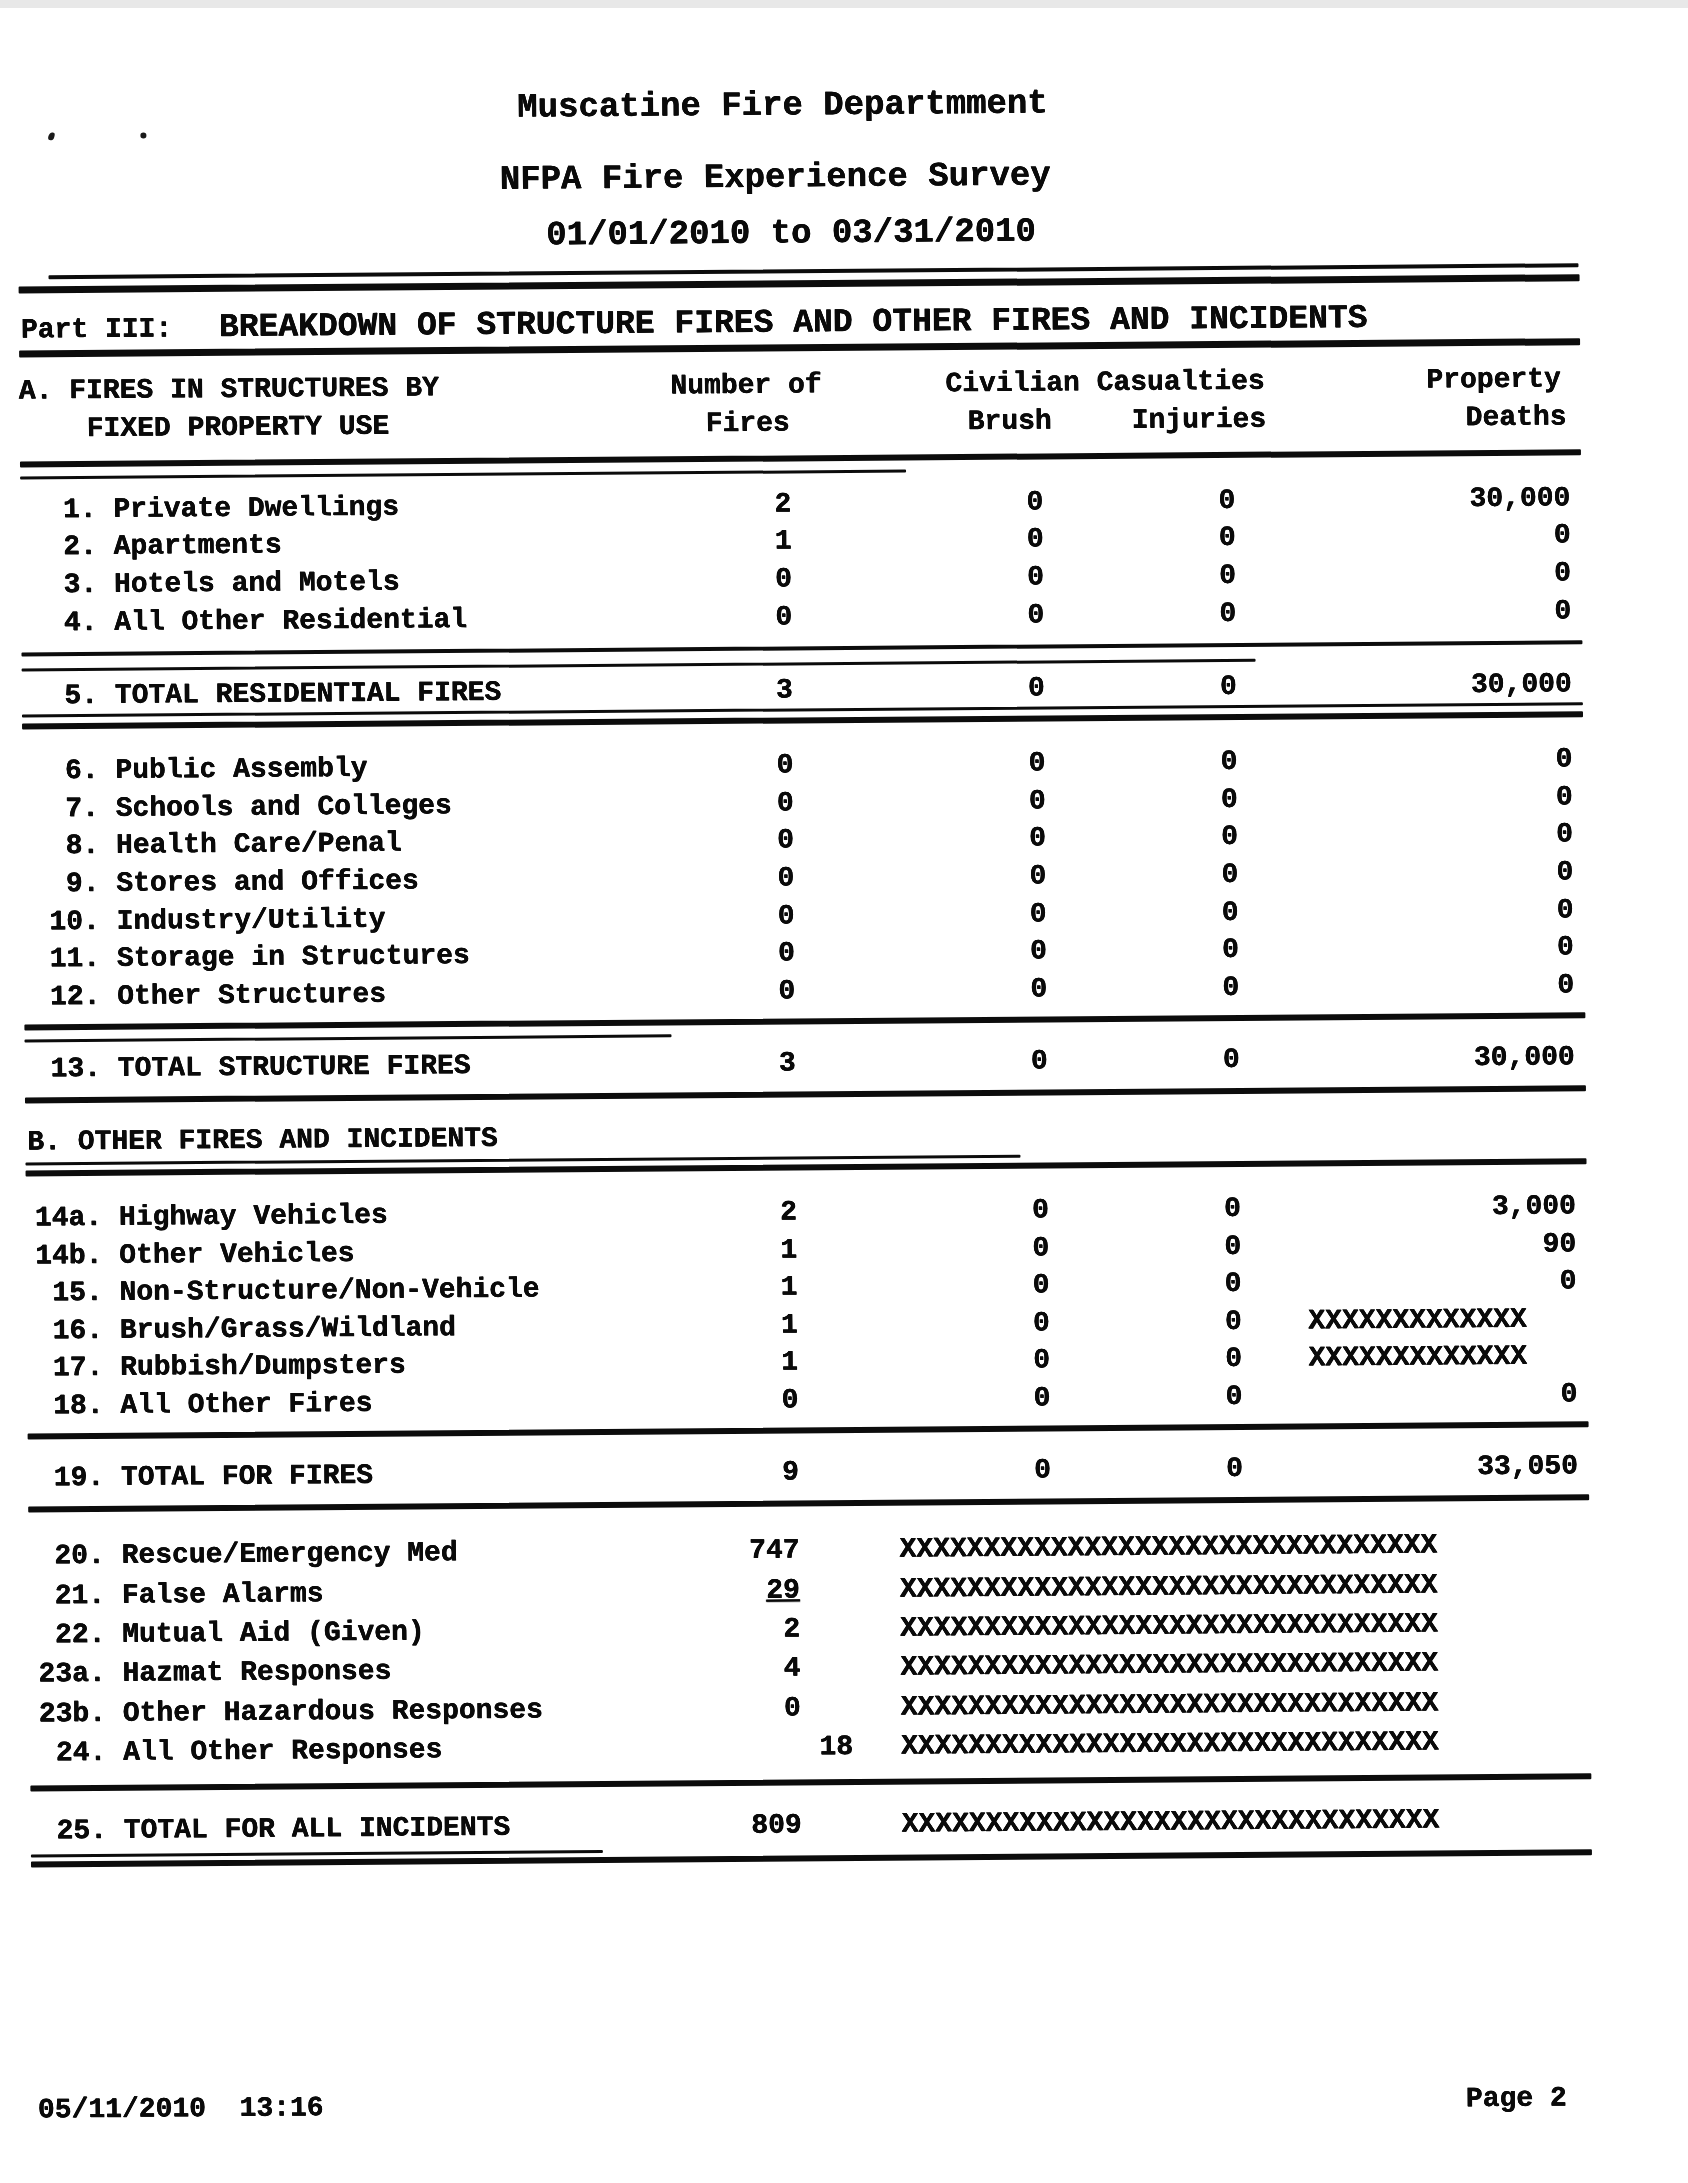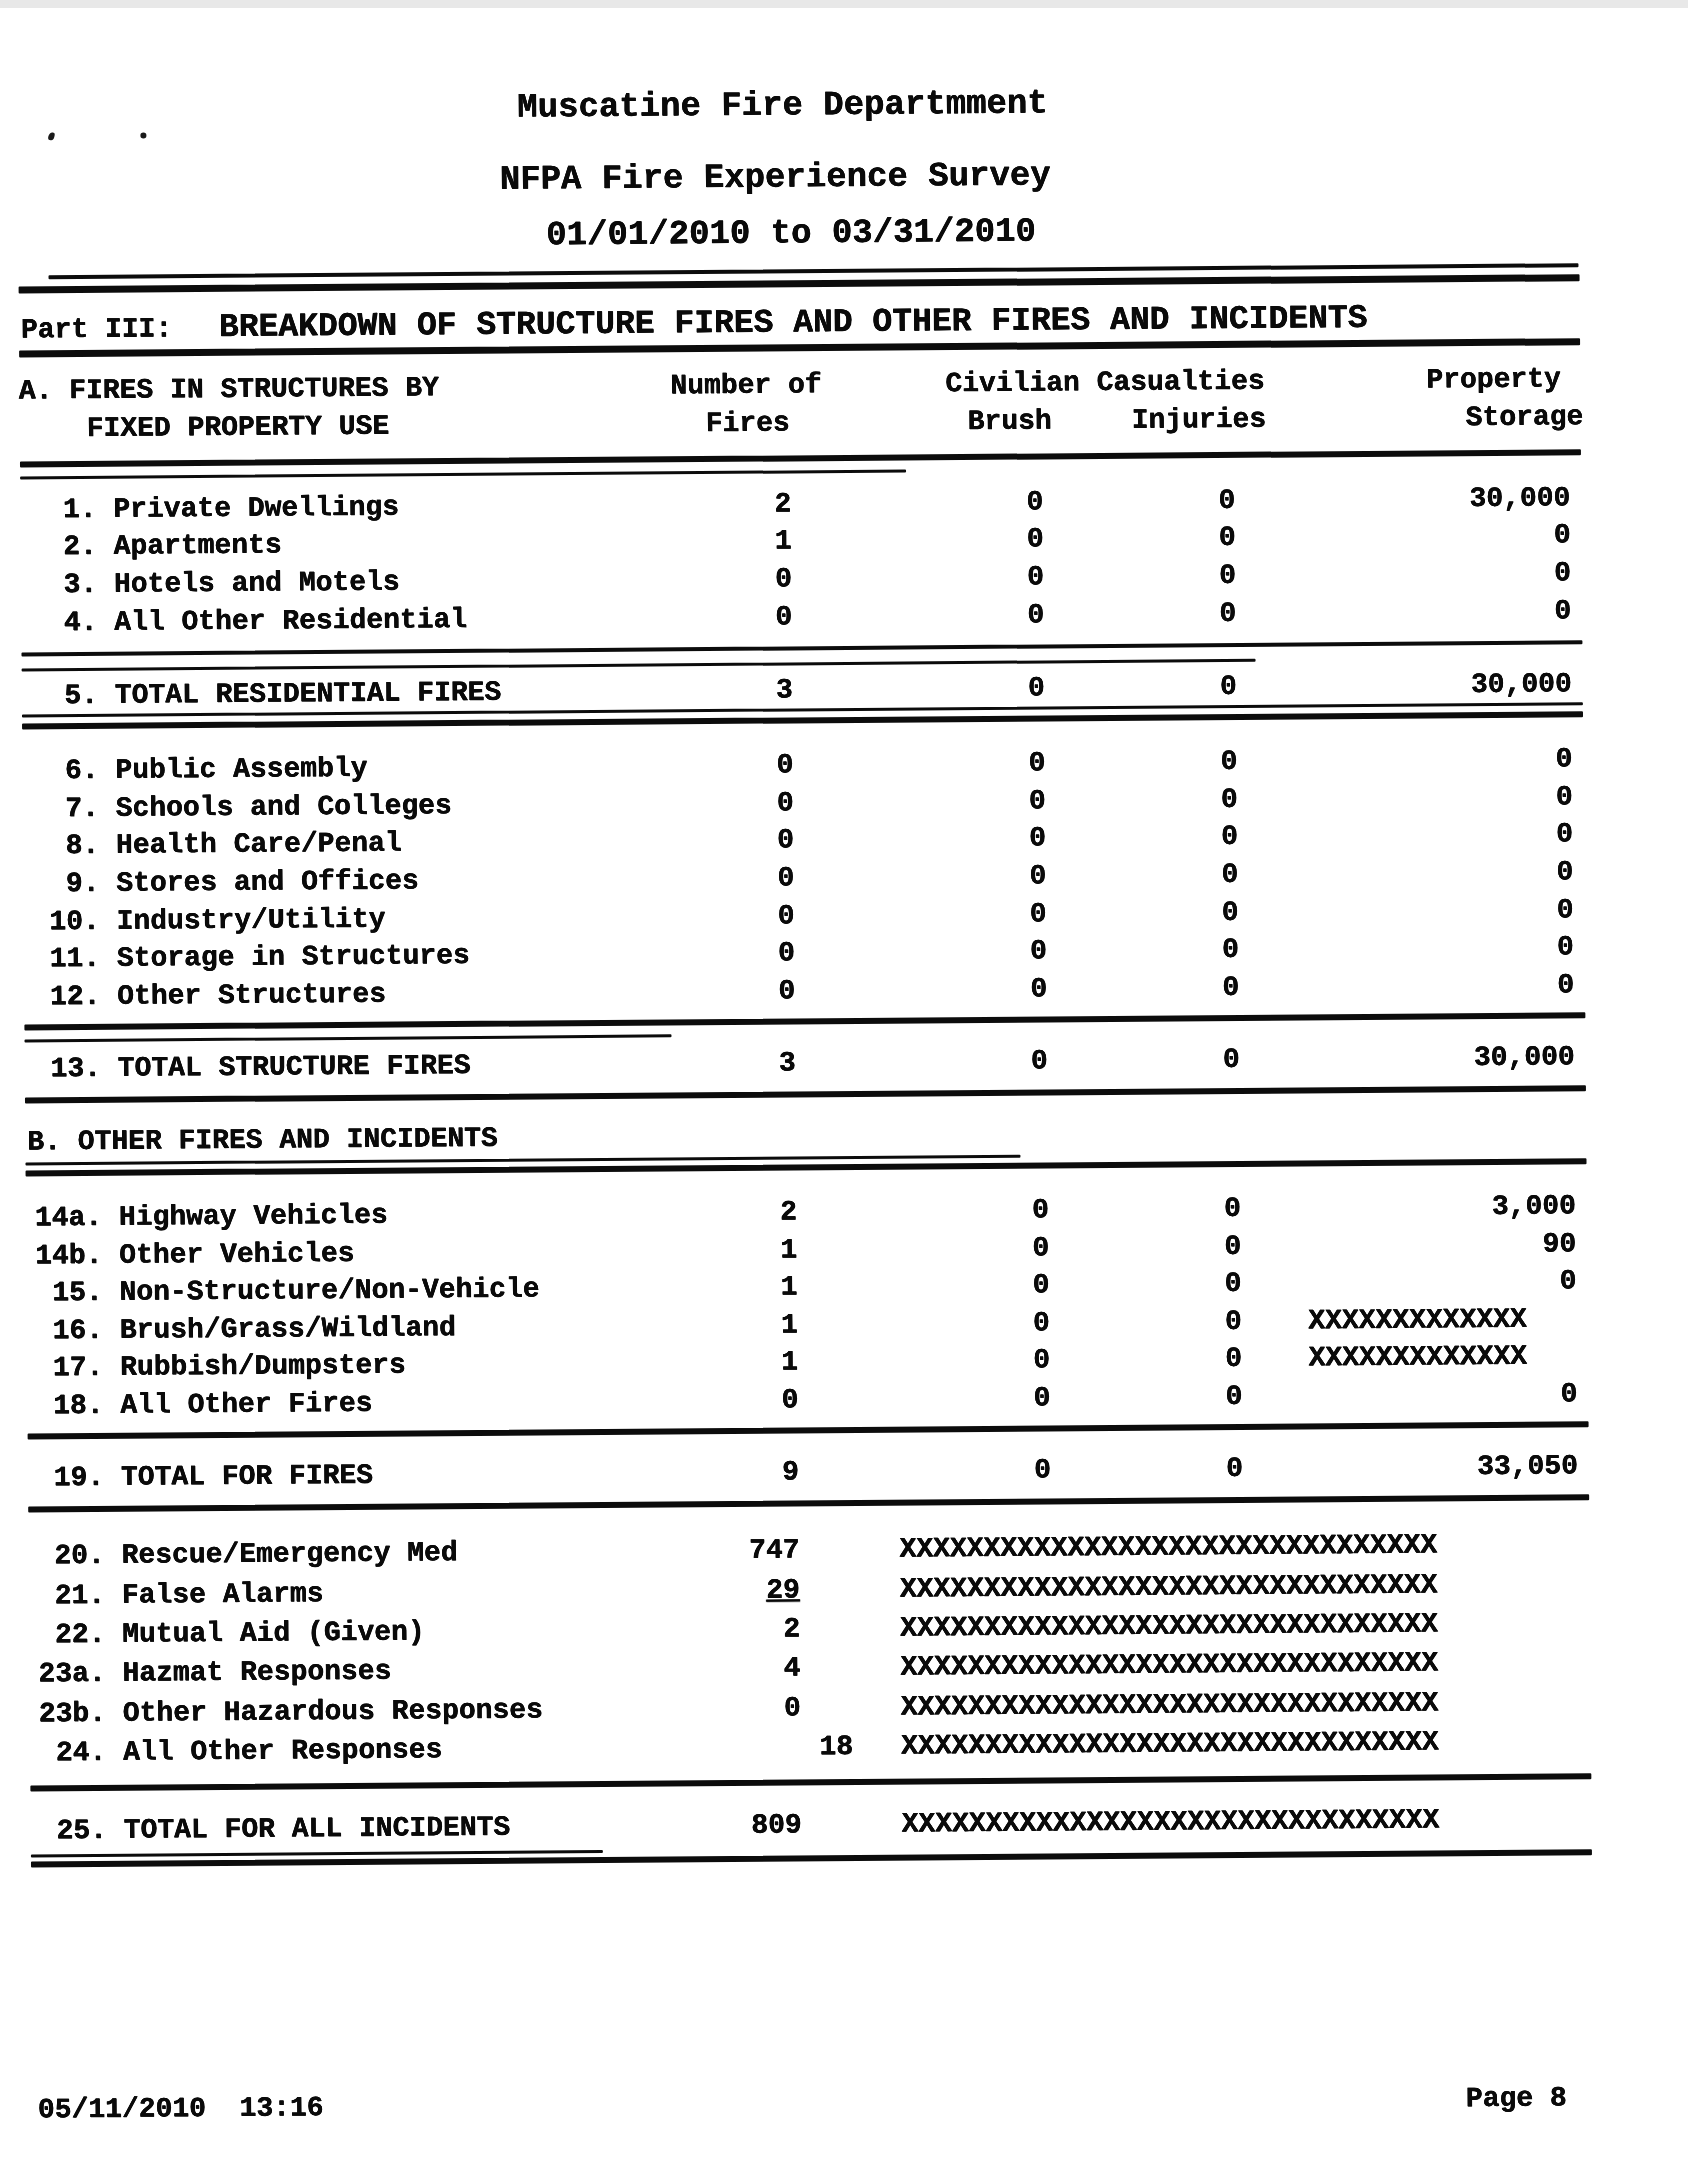--- a/index.html
+++ b/index.html
@@ -51,21 +51,21 @@
     <div class="t bigcaps" style="left:225px;top:298px;">BREAKDOWN OF STRUCTURE FIRES AND OTHER FIRES AND INCIDENTS</div>
 
     <div class="t" style="left:24.4px;top:363px;">A. FIRES IN STRUCTURES BY</div>
     <div class="t" style="left:92px;top:401px;">FIXED PROPERTY USE</div>
     <div class="t" style="left:676px;top:363px;">Number of</div>
     <div class="t" style="left:711px;top:401px;">Fires</div>
     <div class="t" style="left:951px;top:363px;">Civilian Casualties</div>
     <div class="t" style="left:973px;top:401px;">Brush</div>
     <div class="t" style="left:1137px;top:401px;">Injuries</div>
     <div class="t" style="left:1432px;top:363px;">Property</div>
-    <div class="t" style="left:1471px;top:401px;">Storage</div>
+    <div class="t" style="left:1471px;top:401px;">Deaths</div>
 
     <div class="t" style="left:27px;top:1114px;">B. OTHER FIRES AND INCIDENTS</div>
 
     <div id="rules">
         <div class="rule" style="left: 55px; top: 261px; width: 1530px; height: 3.5px;"></div>
         <div class="rule" style="left: 25px; top: 272px; width: 1561px; height: 7px;"></div>
         <div class="rule" style="left: 25px; top: 336px; width: 1561px; height: 7px;"></div>
         <div class="rule" style="left: 25px; top: 447px; width: 1561px; height: 5.5px;"></div>
         <div class="rule" style="left: 25px; top: 462px; width: 886px; height: 2.5px;"></div>
         <div class="rule" style="left: 25px; top: 638px; width: 1561px; height: 4px;"></div>
@@ -255,17 +255,17 @@
           <div class="t" style="left: 896px;">XXXXXXXXXXXXXXXXXXXXXXXXXXXXXXXX</div>
         </div>
         <div class="row" style="top: 1803px;">
           <div class="t" style="left: 34px;"> 25. TOTAL FOR ALL INCIDENTS</div>
           <div class="t" style="right: 893px;">809</div>
           <div class="t" style="left: 896px;">XXXXXXXXXXXXXXXXXXXXXXXXXXXXXXXX</div>
         </div>
       </div>
 
     <div class="t" style="left:30px;top:2082px;">05/11/2010  13:16</div>
-    <div class="t" style="left:1458px;top:2082px;">Page 8</div>
+    <div class="t" style="left:1458px;top:2082px;">Page 2</div>
 
   </div>
 </div>
 
 
 </body></html>

